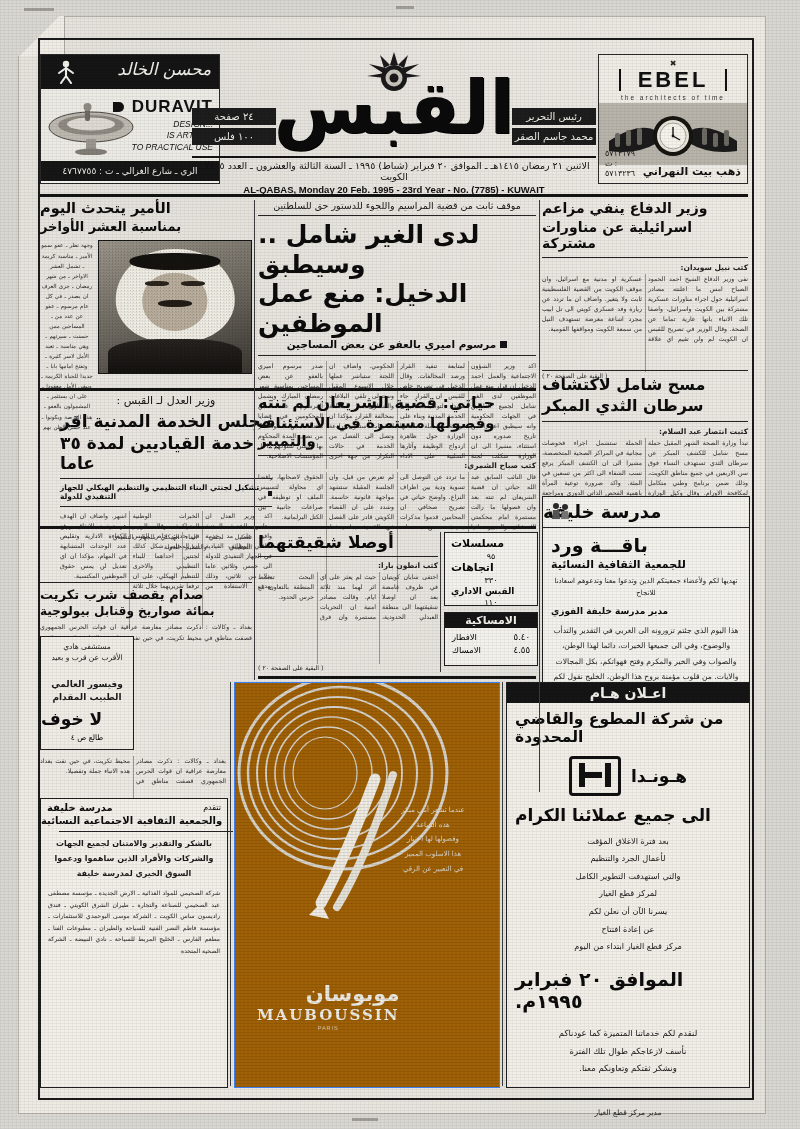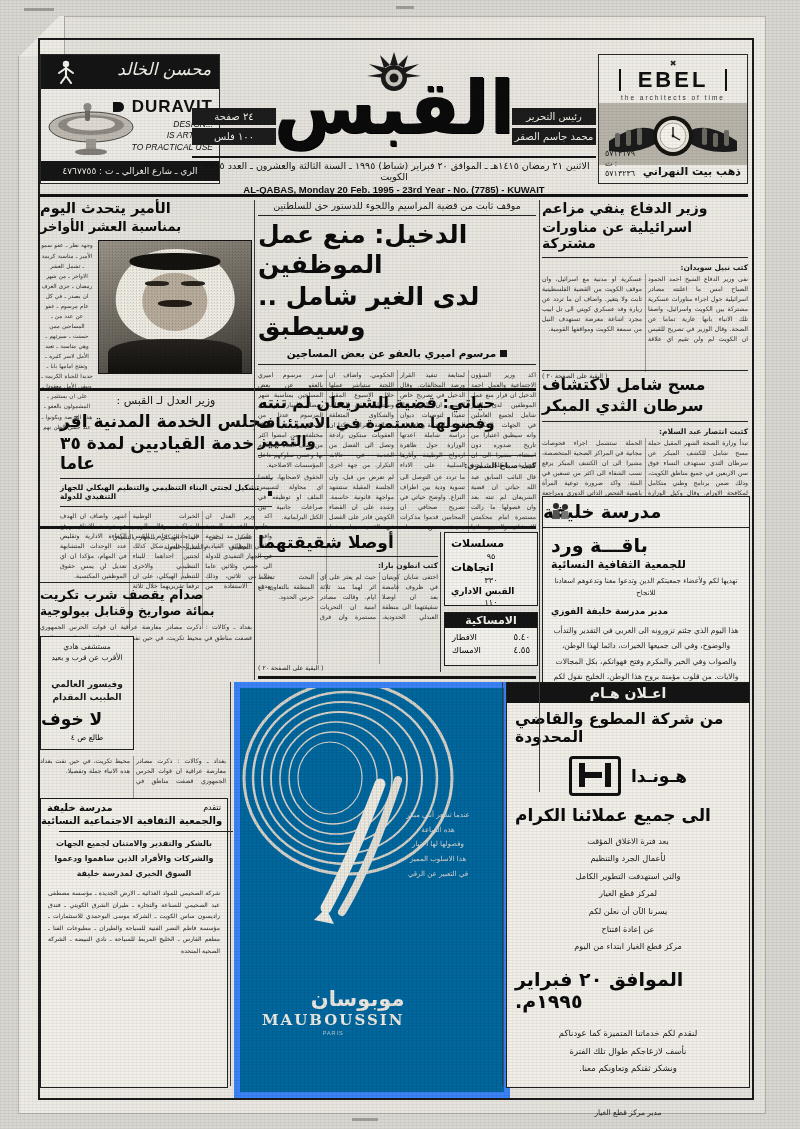--- a/index.html
+++ b/index.html
@@ -149,21 +149,21 @@
   .brow{position:absolute;top:30%;width:16%;height:4%;background:#2a241c;border-radius:40%;}
   .brow.l{left:30%;}.brow.r{left:54%;}
   .mustache{position:absolute;left:39%;top:44%;width:22%;height:6%;background:#231d16;border-radius:40%;}
   .shoulders{
     position:absolute;left:6%;bottom:0;width:88%;height:26%;
     background:linear-gradient(180deg,#272320,#14120f);border-radius:40% 40% 0 0;
   }
 
   
   .maub{
-    position:absolute;background:#0369a1;overflow:hidden;border:6px solid #3b82f6;
+    position:absolute;background:#a16207;overflow:hidden;border:1px solid #3b82f6;
   }
   .maub-rings{position:absolute;left:-10px;top:-14px;width:250px;height:250px;}
   .maub-txt{
     position:absolute;right:10px;top:120px;width:112px;color:#dedbd4;
     font-size:7px;line-height:2.1;text-align:center;
   }
   .maub-logo{
     position:absolute;left:22px;bottom:56px;color:#efece5;
   }
   .maub-ar{font-size:21px;letter-spacing:1px;font-weight:bold;}
@@ -324,23 +324,23 @@
           <div class="shoulders"></div>
           <div class="halftone"></div>
         </div>
         <div class="body ar" style="width:52px;font-size:5.6px;line-height:1.8;text-align:center;">وجهة نظر ـ عفو سمو الأمير ـ مناسبة كريمة ـ تشمل العشر الاواخر ـ من شهر رمضان ـ جرى العرف ان يصدر ـ في كل عام مرسوم ـ عفو عن عدد من ـ المساجين ممن حسنت ـ سيرتهم ـ وهي مناسبة ـ تعيد الأمل لاسر كثيرة ـ وتفتح امامها بابا ـ جديدا للحياة الكريمة ـ ويبقى الأمل معقودا ـ على ان يستثمر ـ المشمولون بالعفو ـ هذه الفرصة ويكونوا ـ عند حسن الظن بهم</div>
       </div>
     </div>
 
     <div class="sec" style="left:218px;top:160px;width:278px;">
       <div class="kicker ar">موقف ثابت من قضية المراسيم واللجوء للدستور حق للسلطتين</div>
       <div class="hr-thin" style="position:relative;left:0;width:278px;margin:3px 0 4px;"></div>
+      <div class="hl ar" style="font-size:25px;margin-top:3px;">لدى الغير شامل .. وسيطبق</div>
       <div class="hl ar" style="font-size:25px;">الدخيل: منع عمل الموظفين</div>
-      <div class="hl ar" style="font-size:25px;margin-top:3px;">لدى الغير شامل .. وسيطبق</div>
-      <div style="display:flex;align-items:center;gap:4px;margin-top:6px;justify-content:center;">
+      <div style="display:flex;align-items:center;gap:4px;margin-top:0;justify-content:center;">
         <span style="width:7px;height:7px;background:#141414;display:inline-block;"></span>
         <span class="hl ar" style="font-size:10.5px;">مرسوم اميري بالعفو عن بعض المساجين</span>
       </div>
       <div class="hr-thin" style="position:relative;left:0;width:278px;margin:4px 0 5px;"></div>
       <div class="body ar colsplit" style="column-count:4;height:108px;overflow:hidden;">اكد وزير الشؤون الاجتماعية والعمل احمد الدخيل ان قرار منع عمل الموظفين لدى الغير شامل لجميع العاملين في الجهات الحكومية وانه سيطبق اعتبارا من تاريخ صدوره دون استثناء، مشيرا الى ان الوزارة شكلت لجنة لمتابعة تنفيذ القرار ورصد المخالفات. وقال الدخيل في تصريح خاص للقبس ان القرار جاء تنفيذا لتوصيات ديوان الخدمة المدنية وبناء على دراسة شاملة اعدتها الوزارة حول ظاهرة ازدواج الوظيفة وآثارها السلبية على الاداء الحكومي. واضاف ان اللجنة ستباشر عملها خلال الاسبوع المقبل وستتولى تلقي البلاغات والشكاوى المتعلقة بمخالفة القرار، مؤكدا ان العقوبات ستكون رادعة وتصل الى الفصل من الخدمة في حالات التكرار. من جهة اخرى صدر مرسوم اميري بالعفو عن بعض المساجين بمناسبة شهر رمضان المبارك ويشمل المرسوم عددا من المحكومين في قضايا مختلفة ممن امضوا اكثر من نصف المدة المحكوم بها وحسن سلوكهم داخل المؤسسات الاصلاحية.</div>
     </div>
 
     <div class="sec" style="left:502px;top:160px;width:206px;">
       <div class="hl ar" style="font-size:14px;">وزير الدفاع ينفي مزاعم</div>
       <div class="hl ar" style="font-size:14px;margin-top:2px;">اسرائيلية عن مناورات مشتركة</div>

